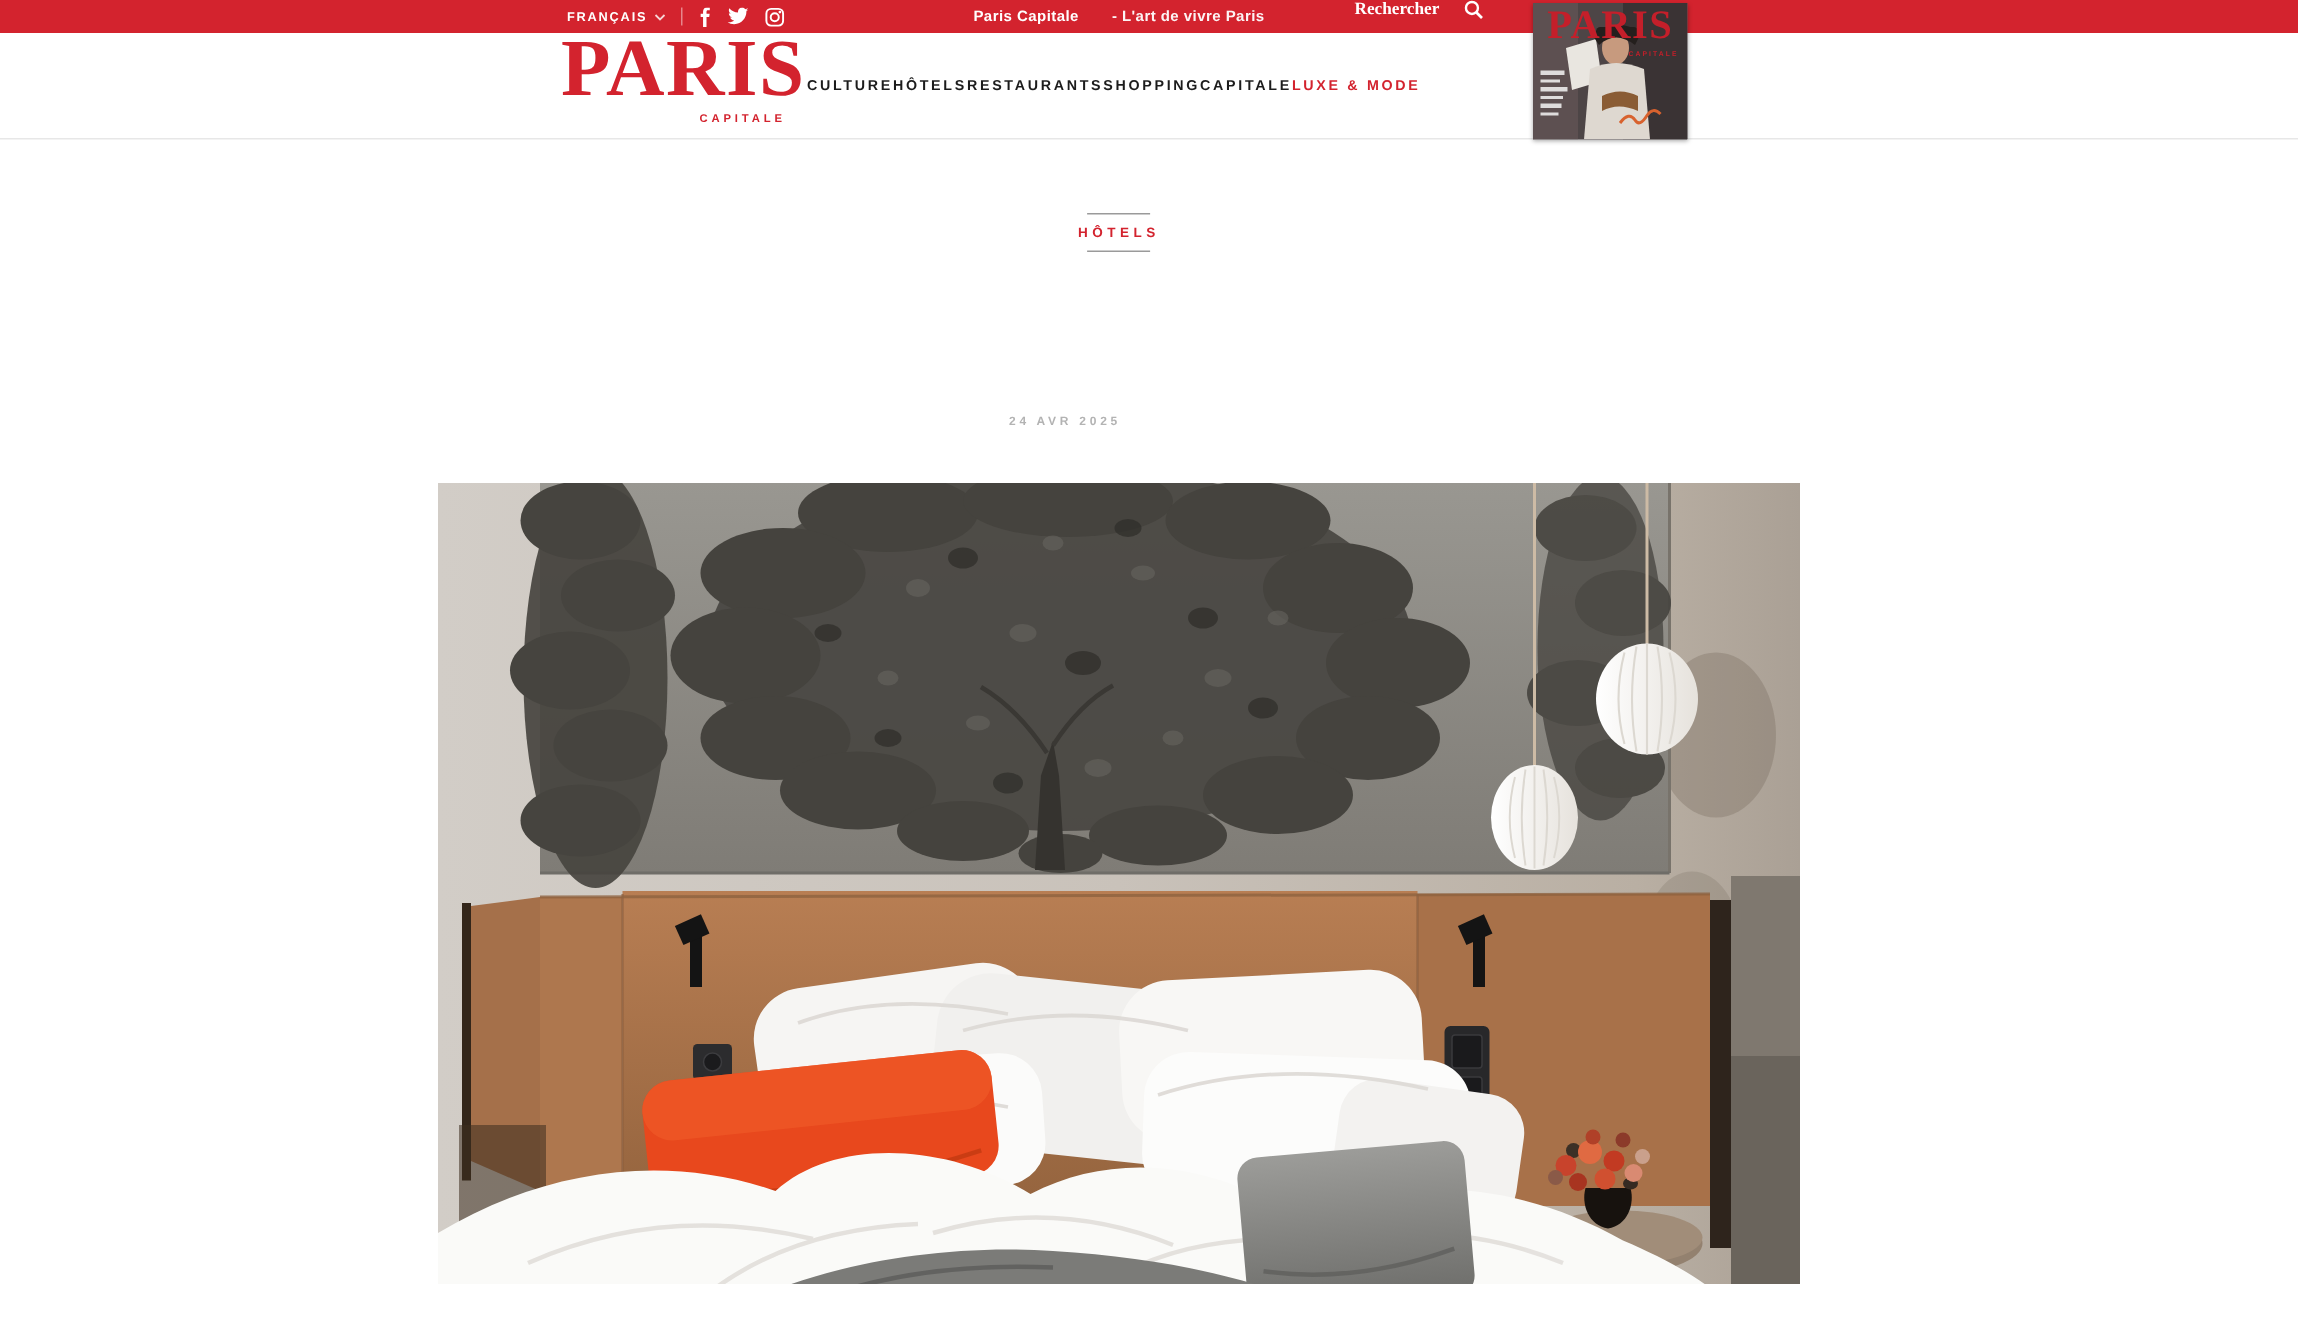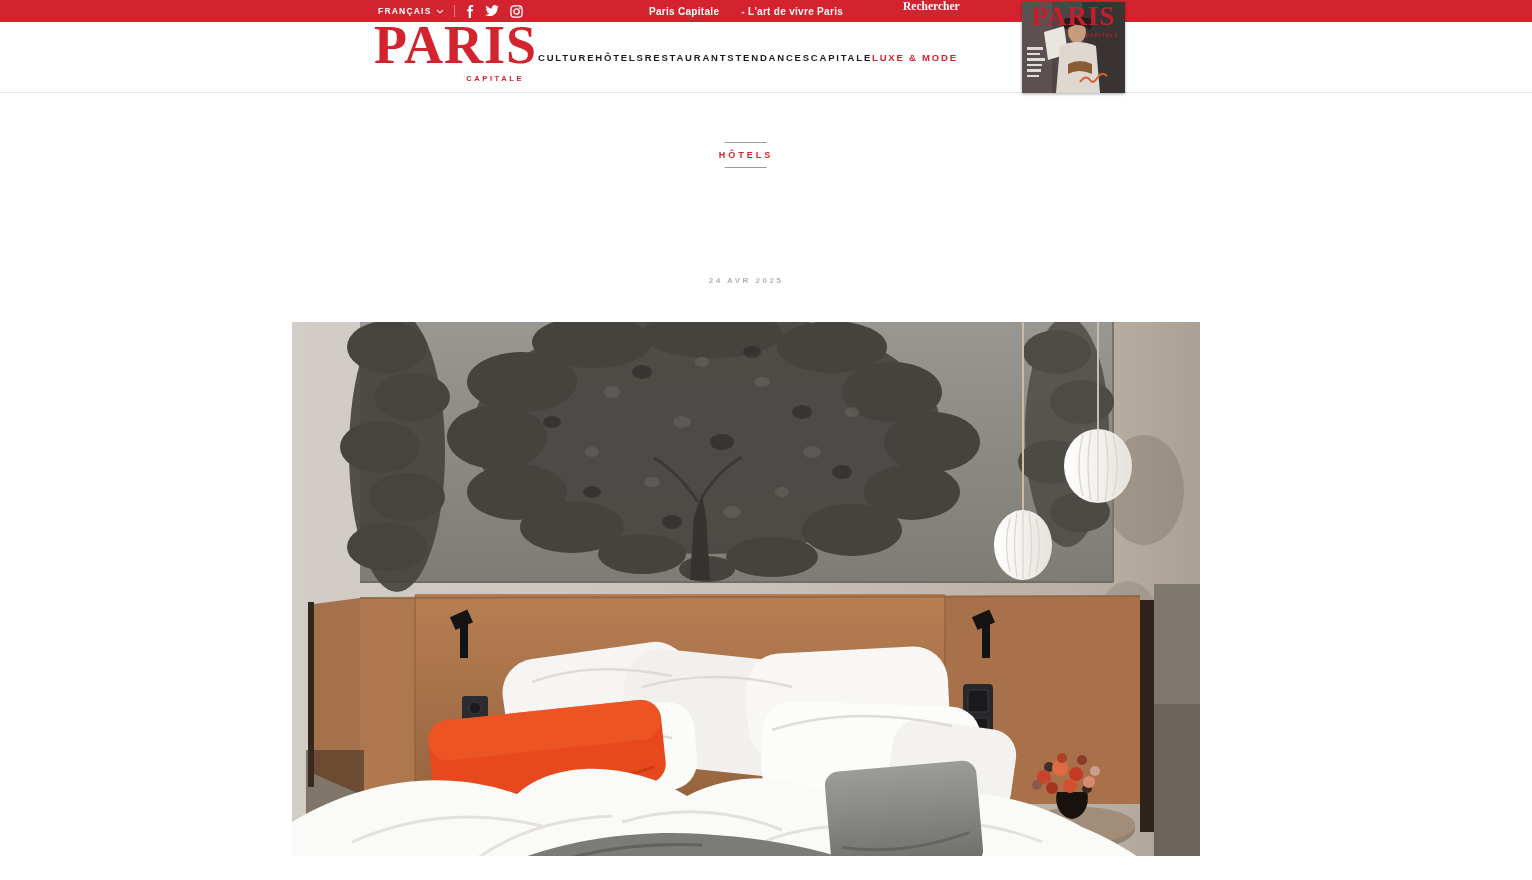--- a/index.html
+++ b/index.html
@@ -11,21 +11,21 @@
   .tb-left{position:absolute;left:378px;top:0;height:22px;display:flex;align-items:center;gap:10px;}
   .lang{display:flex;align-items:center;gap:4px;color:#fff;font-size:8.5px;font-weight:bold;
         letter-spacing:1.2px;cursor:pointer;}
   .tb-divider{width:1px;height:12px;background:rgba(255,255,255,.45);}
   .tb-social{display:flex;align-items:center;gap:11px;}
   .tb-social svg{display:block;cursor:pointer;}
   .tagline{position:absolute;left:746px;top:0;transform:translateX(-50%);height:22px;
            display:flex;align-items:center;color:#fff;font-size:10px;white-space:nowrap;justify-content:center;}
   .tagline b{font-weight:bold;letter-spacing:.3px;}
   .tagline span{margin-left:22px;font-weight:bold;letter-spacing:.3px;opacity:.95;}
-  .search{position:absolute;left:903px;top:0;height:22px;display:flex;align-items:flex-start;gap:16px;cursor:pointer;flex-direction:column;}
+  .search{position:absolute;left:903px;top:0;height:22px;display:flex;align-items:flex-start;gap:16px;cursor:pointer;}
   .search .lbl{color:#fff;font-family:"Liberation Serif",serif;font-weight:bold;font-size:11.5px;}
 
   
   .header{position:absolute;left:0;top:22px;width:1532px;height:70px;background:#fff;
           border-bottom:1px solid #e7e7e7;z-index:4;}
   .logo{position:absolute;left:374px;top:-4px;color:#d3232e;font-family:"Liberation Serif",serif;
         font-weight:bold;font-size:54px;letter-spacing:1px;line-height:1;cursor:pointer;}
   .logo-sub{position:absolute;left:374px;top:52px;width:150px;text-align:right;color:#d3232e;
             font-size:7.5px;font-weight:bold;letter-spacing:2.6px;}
   .nav{position:absolute;left:538px;top:0;height:70px;display:flex;align-items:center;}
@@ -43,21 +43,21 @@
   .cover .toc i{display:block;height:2.5px;background:rgba(255,255,255,.8);}
 
   
   .category{position:absolute;left:746px;top:142px;transform:translateX(-50%);
             display:flex;flex-direction:column;align-items:center;}
   .cat-line{width:42px;height:1px;background:#9a9a9a;}
   .cat-label{margin:7px 0;color:#d3232e;font-size:9px;font-weight:bold;letter-spacing:3px;cursor:pointer;}
   .title{position:absolute;left:746px;top:180px;transform:translateX(-50%);width:680px;
          text-align:center;color:#1d1d1d;font-family:"Liberation Serif",serif;font-weight:bold;
          font-size:36px;line-height:1.08;letter-spacing:-.5px;}
-  .date{position:absolute;left:746px;top:276px;transform:translateX(-50%);
+  .date{position:absolute;left:710px;top:276px;transform:translateX(-50%);
         color:#b3b3b3;font-size:8px;font-weight:bold;letter-spacing:2.5px;}
 
   
   .hero{position:absolute;left:292px;top:322px;width:908px;height:558px;overflow:hidden;}
   .hero svg{display:block;}
 
   
   .bottom-edge{position:absolute;top:876px;height:4px;z-index:9;}
   .be-l{left:0;width:216px;background:#d2d2d2;}
   .be-c{left:216px;width:1249px;background:#1e1e1e;}
@@ -104,21 +104,21 @@
     </div>
   </div>
 
   <div class="header">
     <div class="logo">PARIS</div>
     <div class="logo-sub">CAPITALE</div>
     <nav class="nav">
       <span class="nav-item">CULTURE</span>
       <span class="nav-item">HÔTELS</span>
       <span class="nav-item">RESTAURANTS</span>
-      <span class="nav-item">TENDANCES</span>
+      <span class="nav-item">SHOPPING</span>
       <span class="nav-item">CAPITALE</span>
       <span class="nav-item accent">LUXE &amp; MODE</span>
     </nav>
   </div>
 
   <div class="cover">
     <svg width="103" height="91" viewBox="0 0 103 91" style="position:absolute;left:0;top:0">
       <rect x="0" y="0" width="103" height="91" fill="#4d4546"></rect>
       <rect x="60" y="0" width="43" height="91" fill="#3a3334"></rect>
       <rect x="0" y="0" width="30" height="91" fill="#5d5051"></rect>

